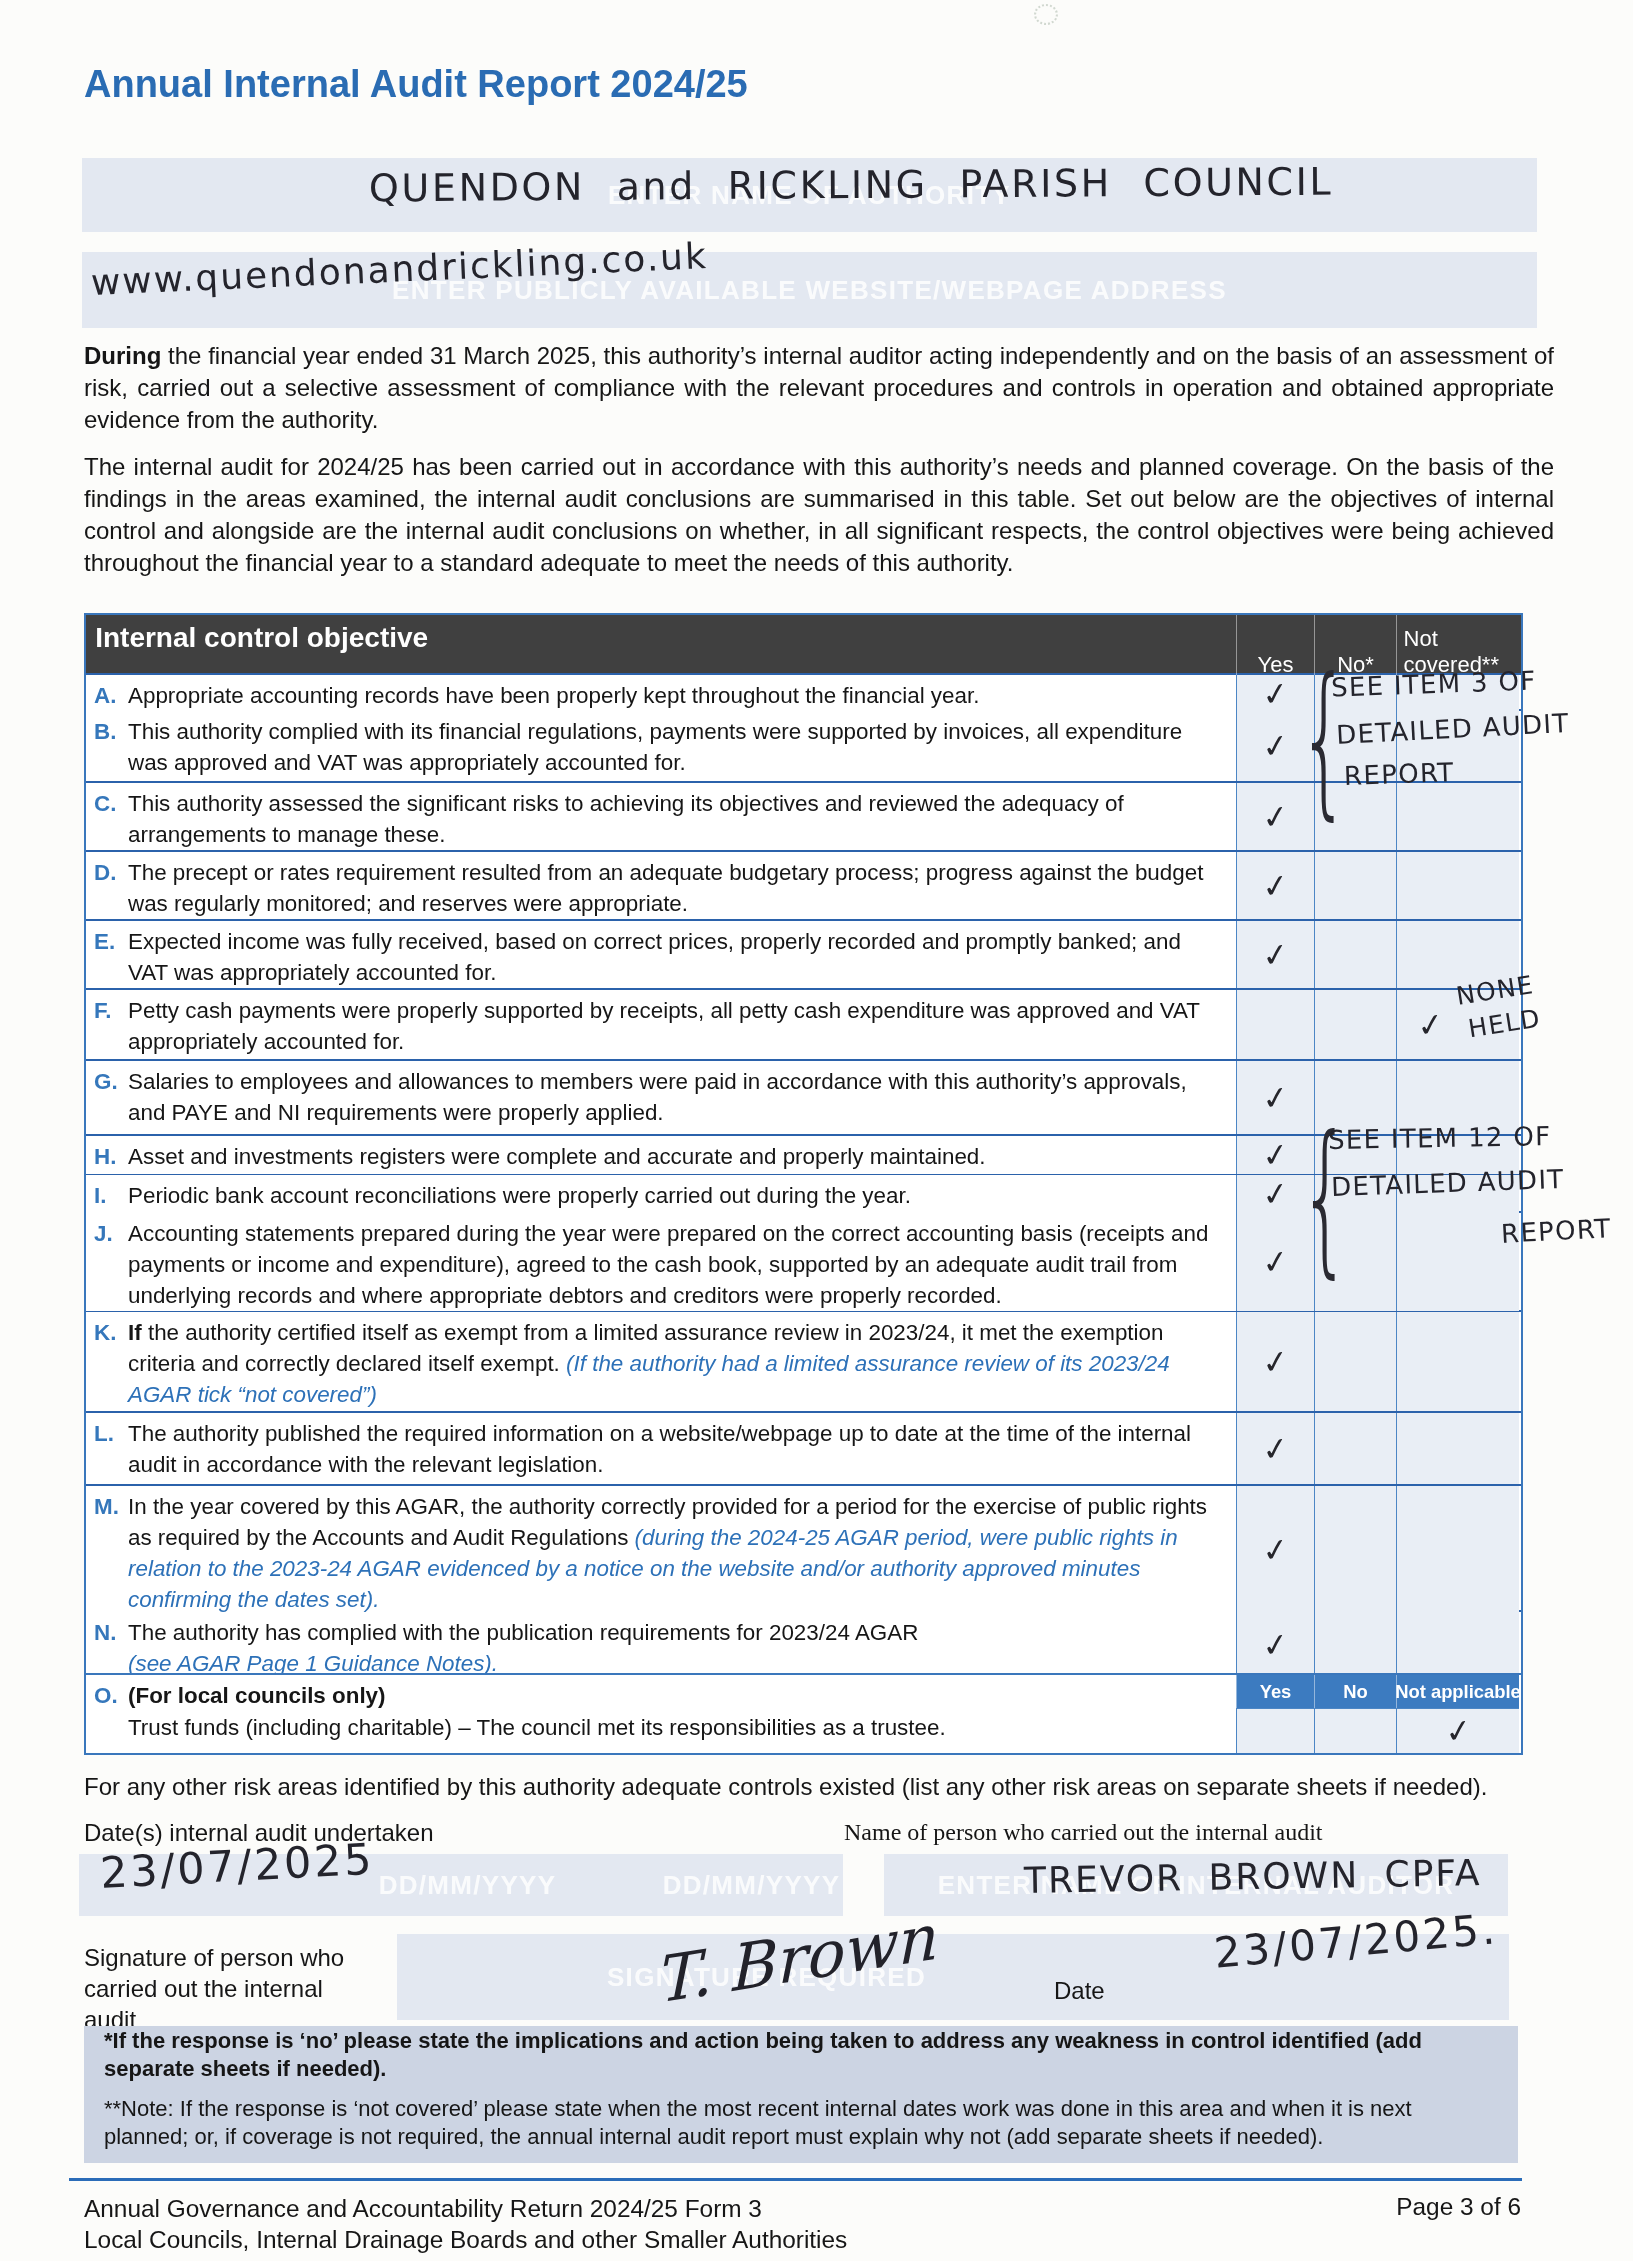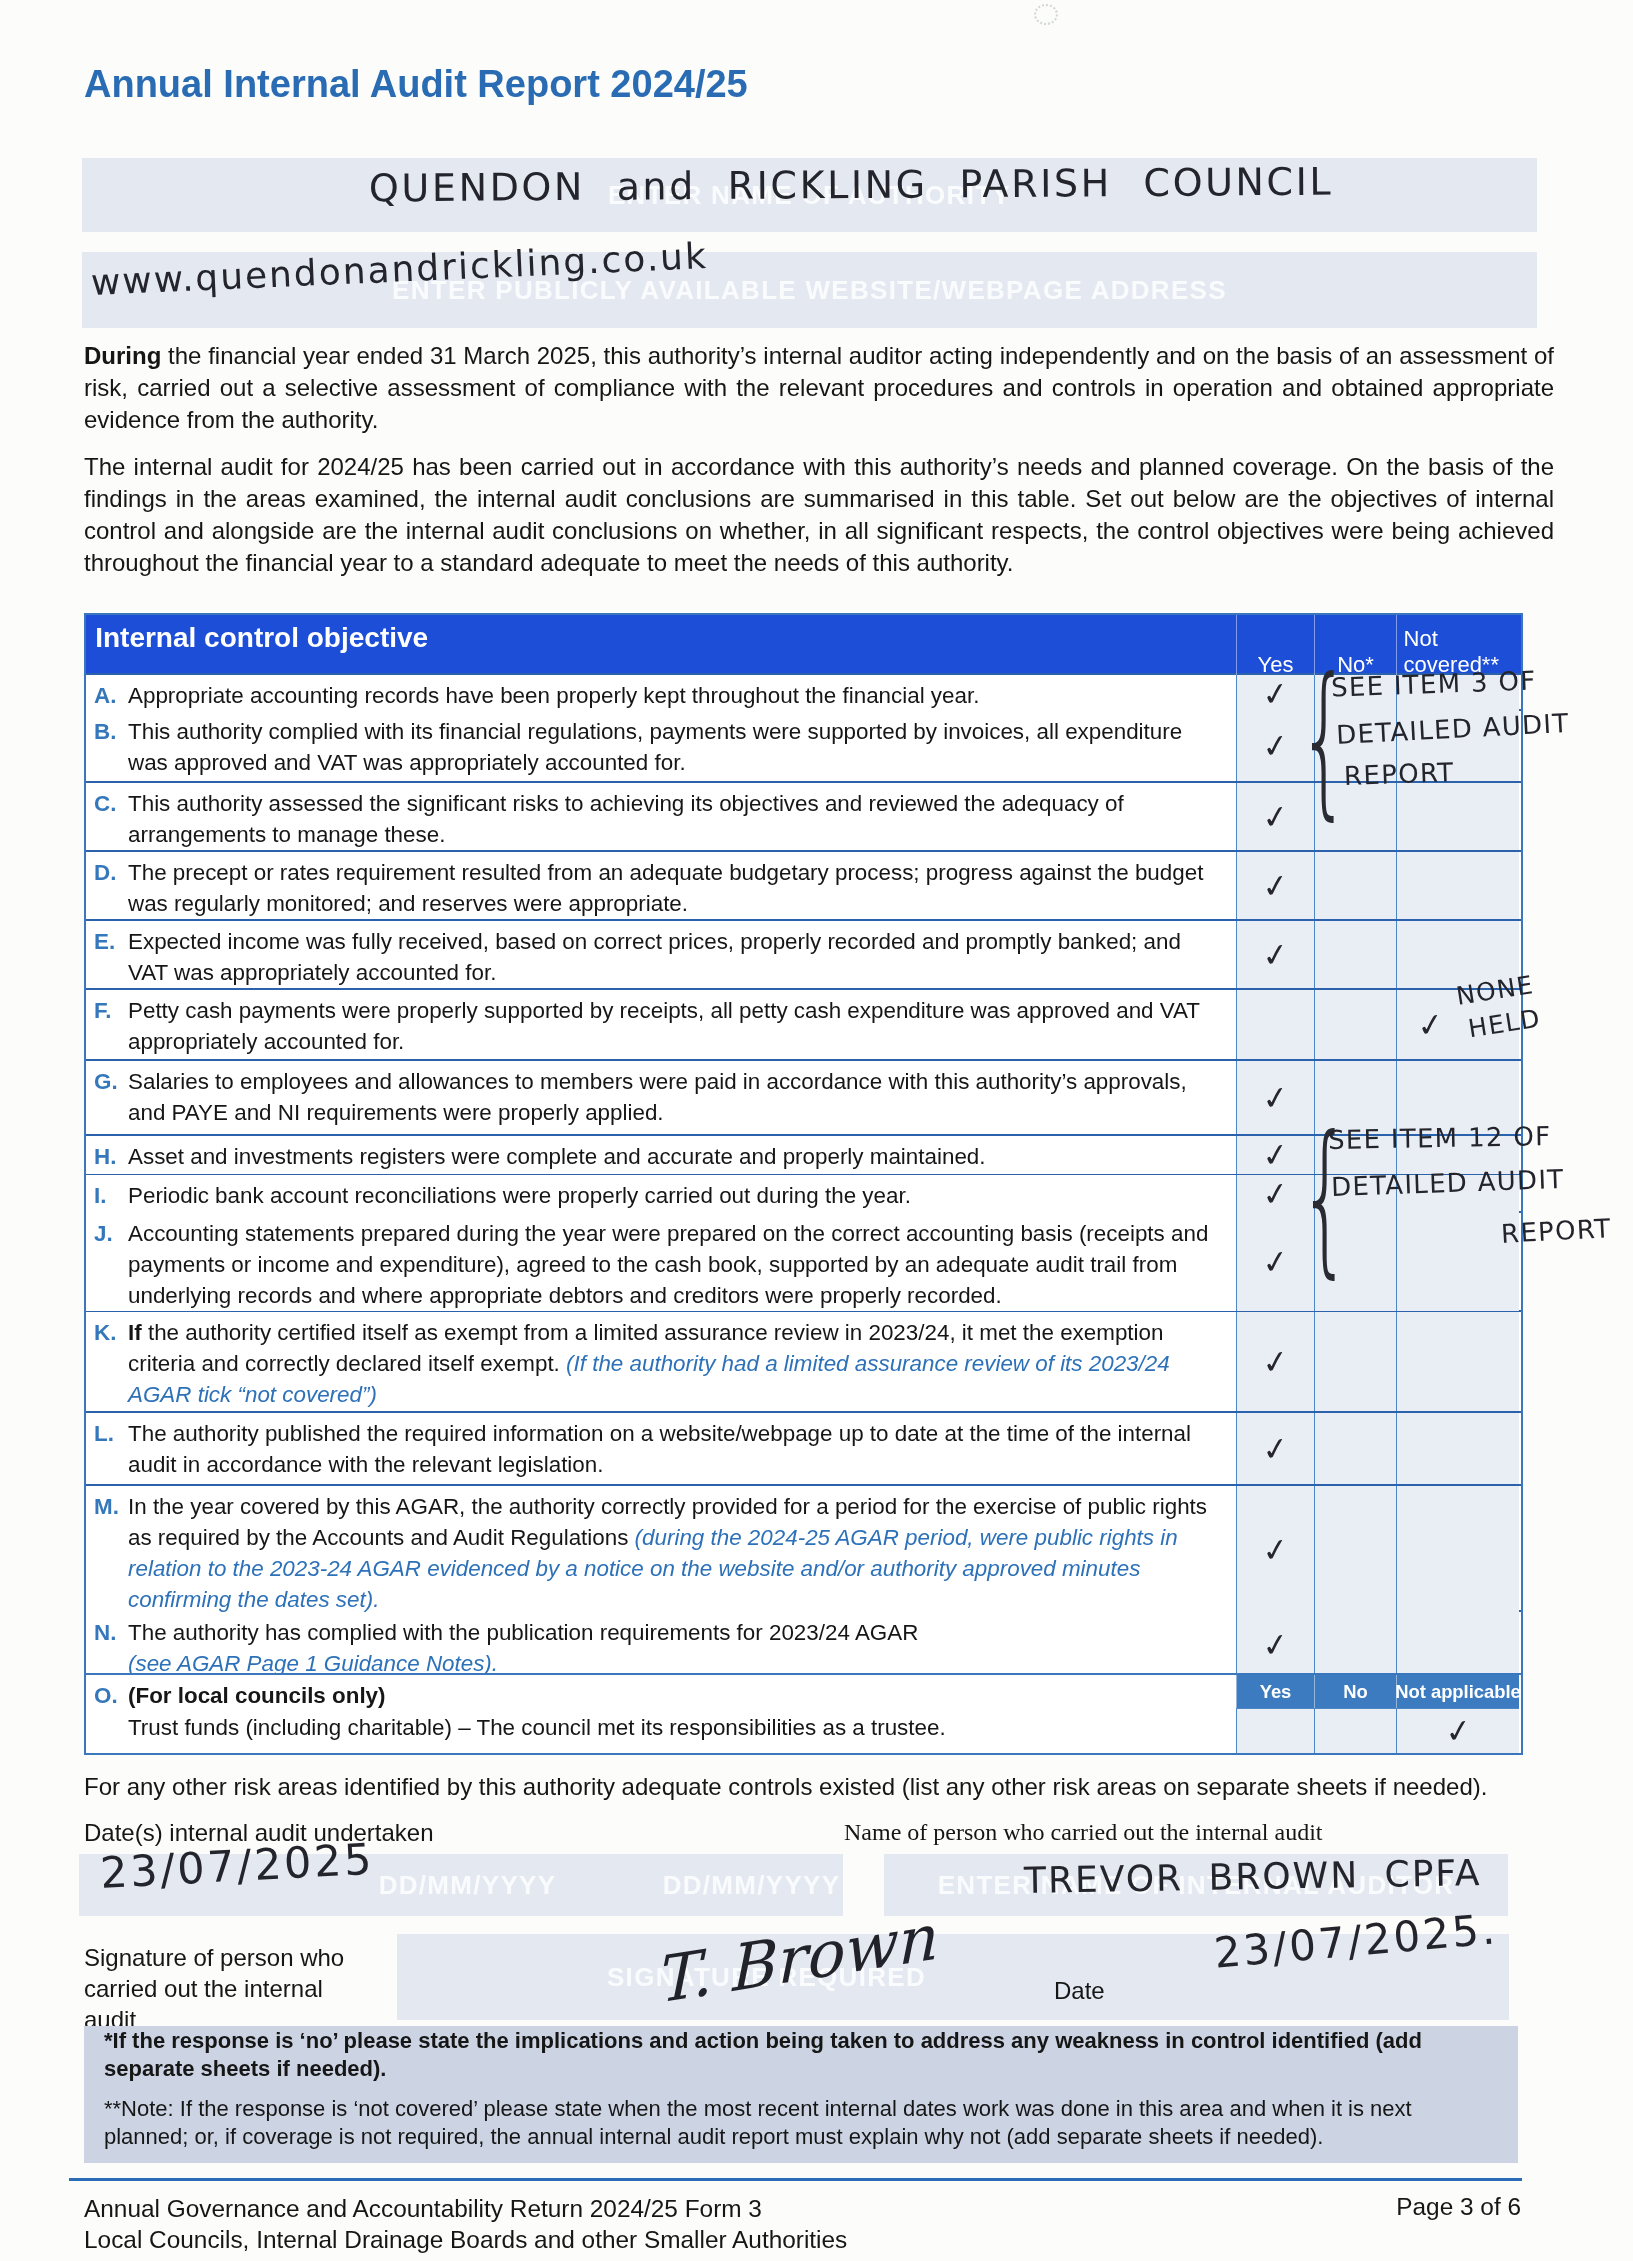--- a/index.html
+++ b/index.html
@@ -20,21 +20,21 @@
   }
   .title{
     position:absolute; left:84px; top:63px; font-size:38px; font-weight:bold; color:#2a6cb3;
   }
   .para{position:absolute; left:84px; width:1470px; font-size:24px; line-height:32px; text-align:justify;}
   
   .maintable{
     position:absolute; left:84px; top:613px; width:1435px;
     border:2px solid #3a77bc; background:#fff;
   }
-  .thead{display:grid; grid-template-columns:1150px 78px 82px 123px; height:58px; background:#1d4ed8; color:#fff;}
+  .thead{display:grid; grid-template-columns:1150px 78px 82px 123px; height:58px; background:#404040; color:#fff;}
   .h-obj{font-size:28px; font-weight:bold; padding:6.6px 0 0 9.2px;}
   .h-yes,.h-no{display:flex; align-items:flex-end; justify-content:center; padding-bottom:5.3px; font-size:22px; border-left:1.3px solid rgba(255,255,255,.45);}
   .h-nc{font-size:22px; border-left:1.3px solid rgba(255,255,255,.45); padding:0 0 5.3px 6.6px; display:flex; align-items:flex-end;}
   .h-nc span{display:block; width:79px;margin-top:11px;}
   .trow{display:grid; grid-template-columns:1150px 78px 82px 123px; border-top:2.6px solid #2b62ab;}
   .obj{background:#fff; padding:4.6px 9.2px 0 8px; display:flex; font-size:22.4px; line-height:31px;}
   .letter{color:#3577bb; font-weight:bold; flex:0 0 34px;}
   .gl{color:#2d71b8;}
   .tickcell{border-left:1.3px solid #4c86c5; background:#e9eef5; display:flex; align-items:center; justify-content:center;}
   .tickcell.start{justify-content:flex-start; padding-left:20px;}

